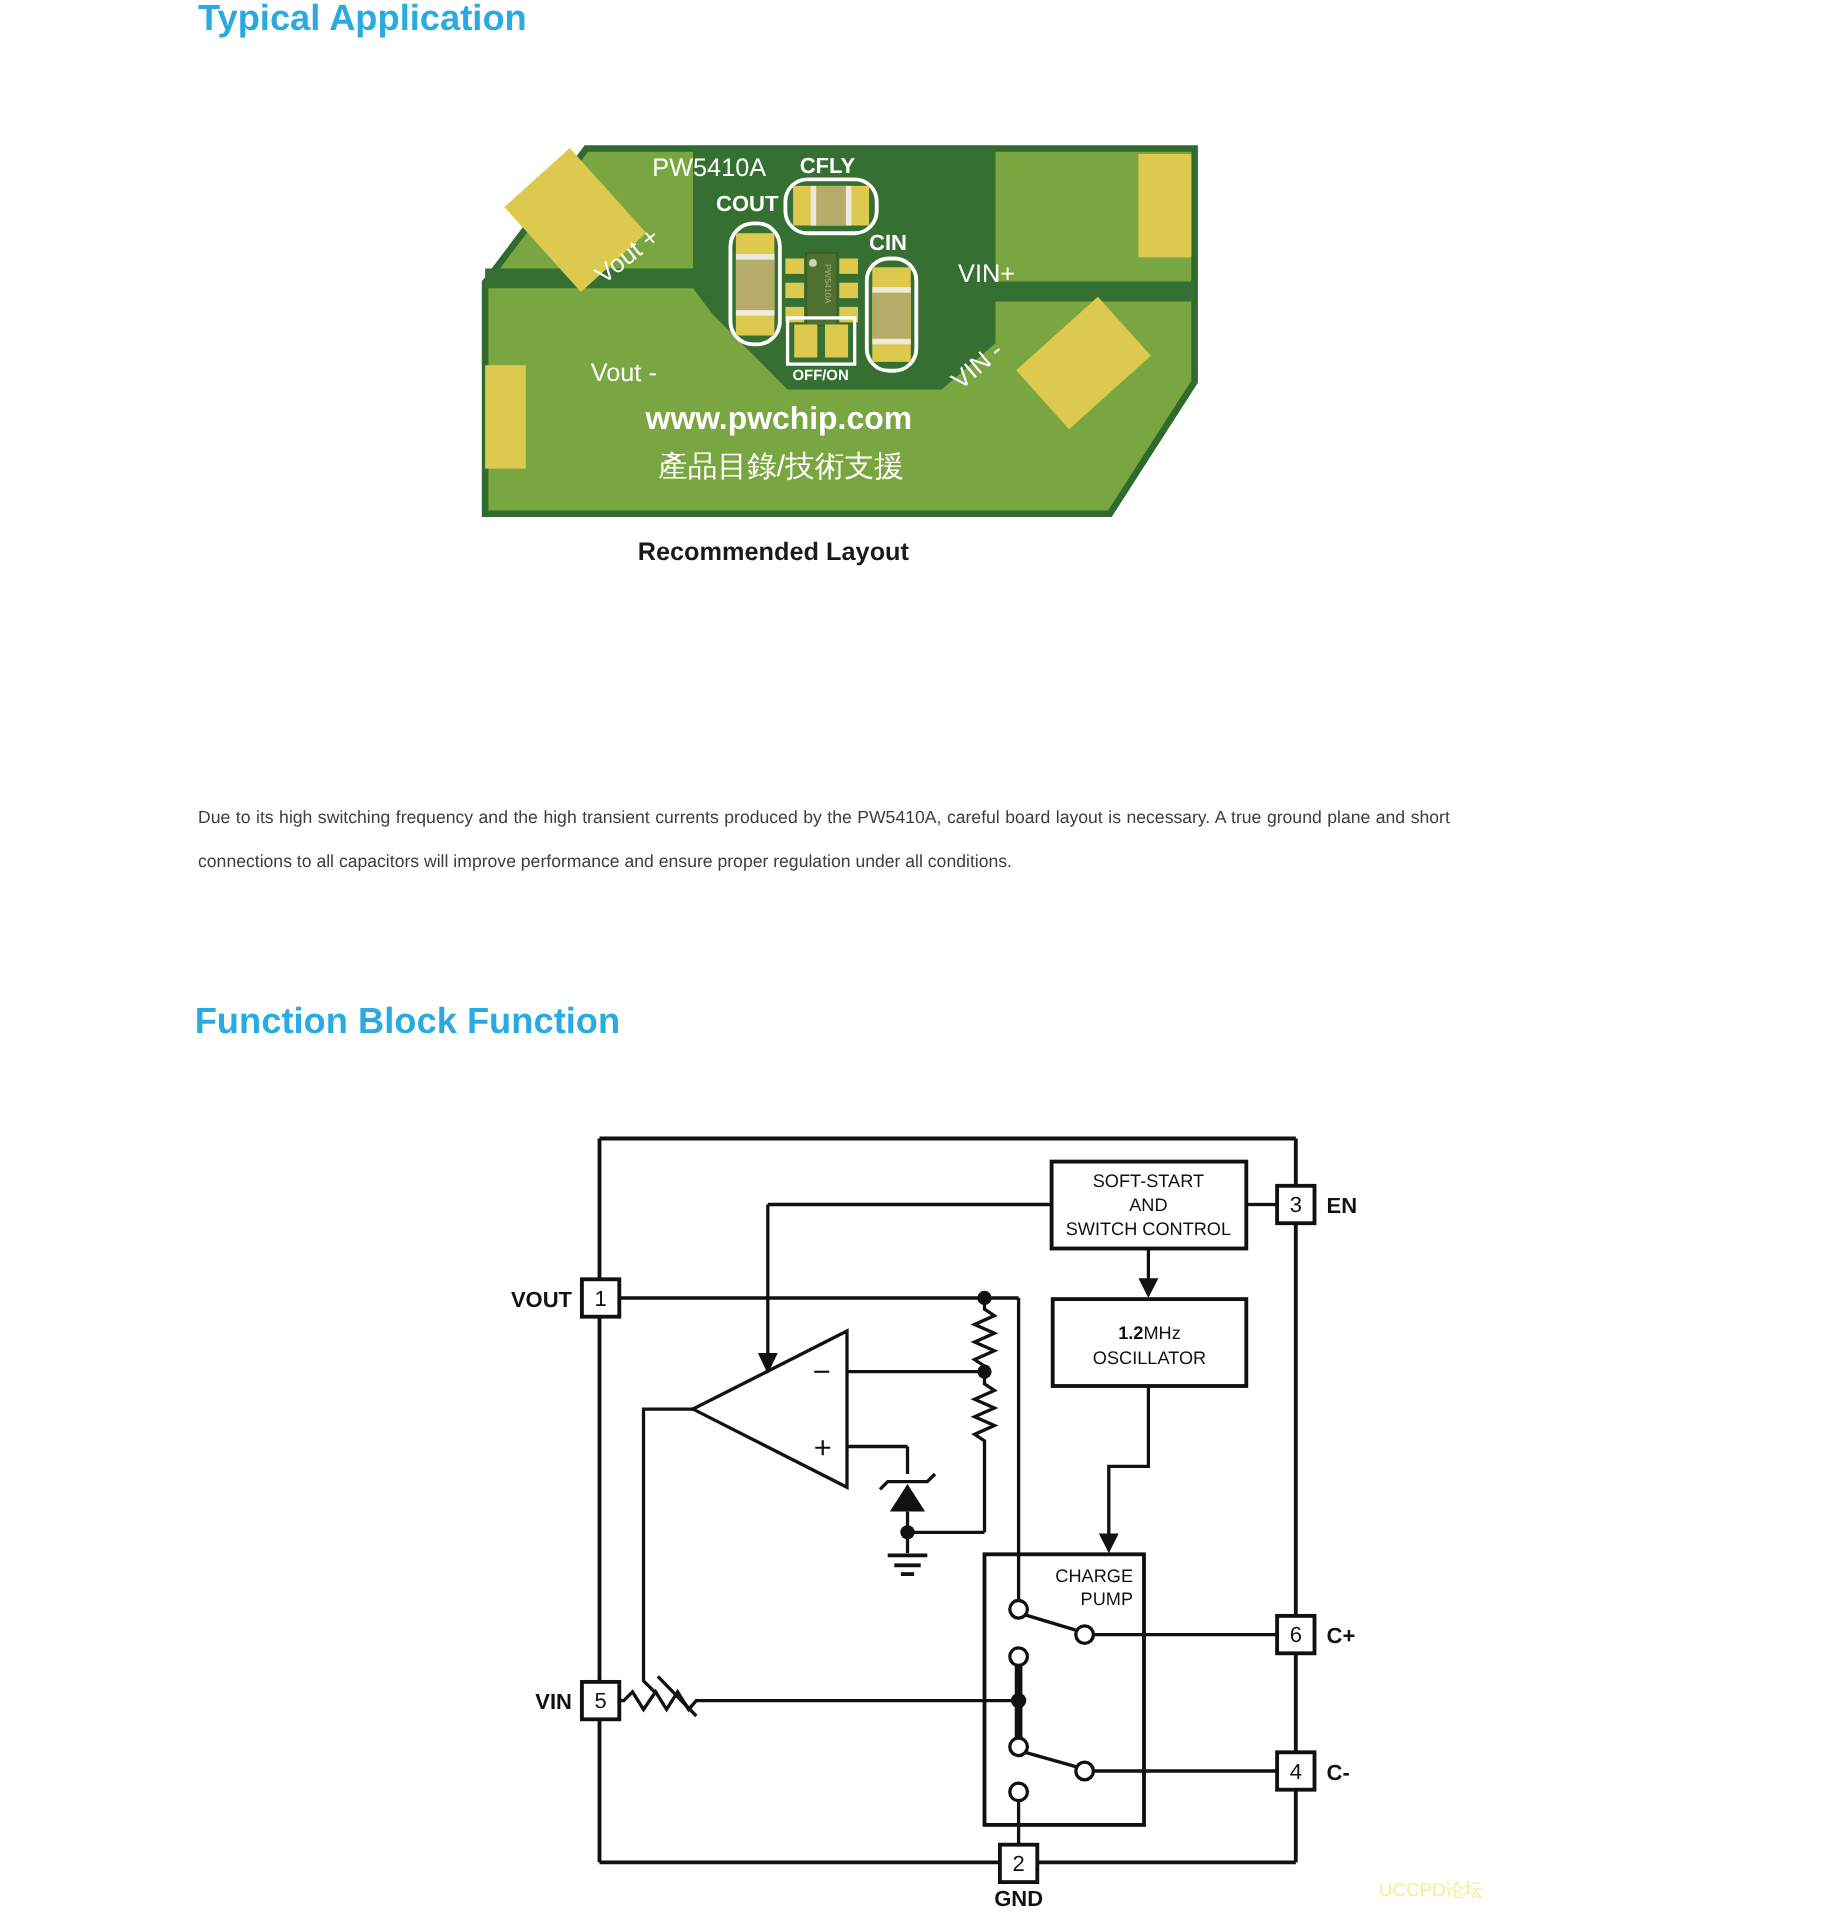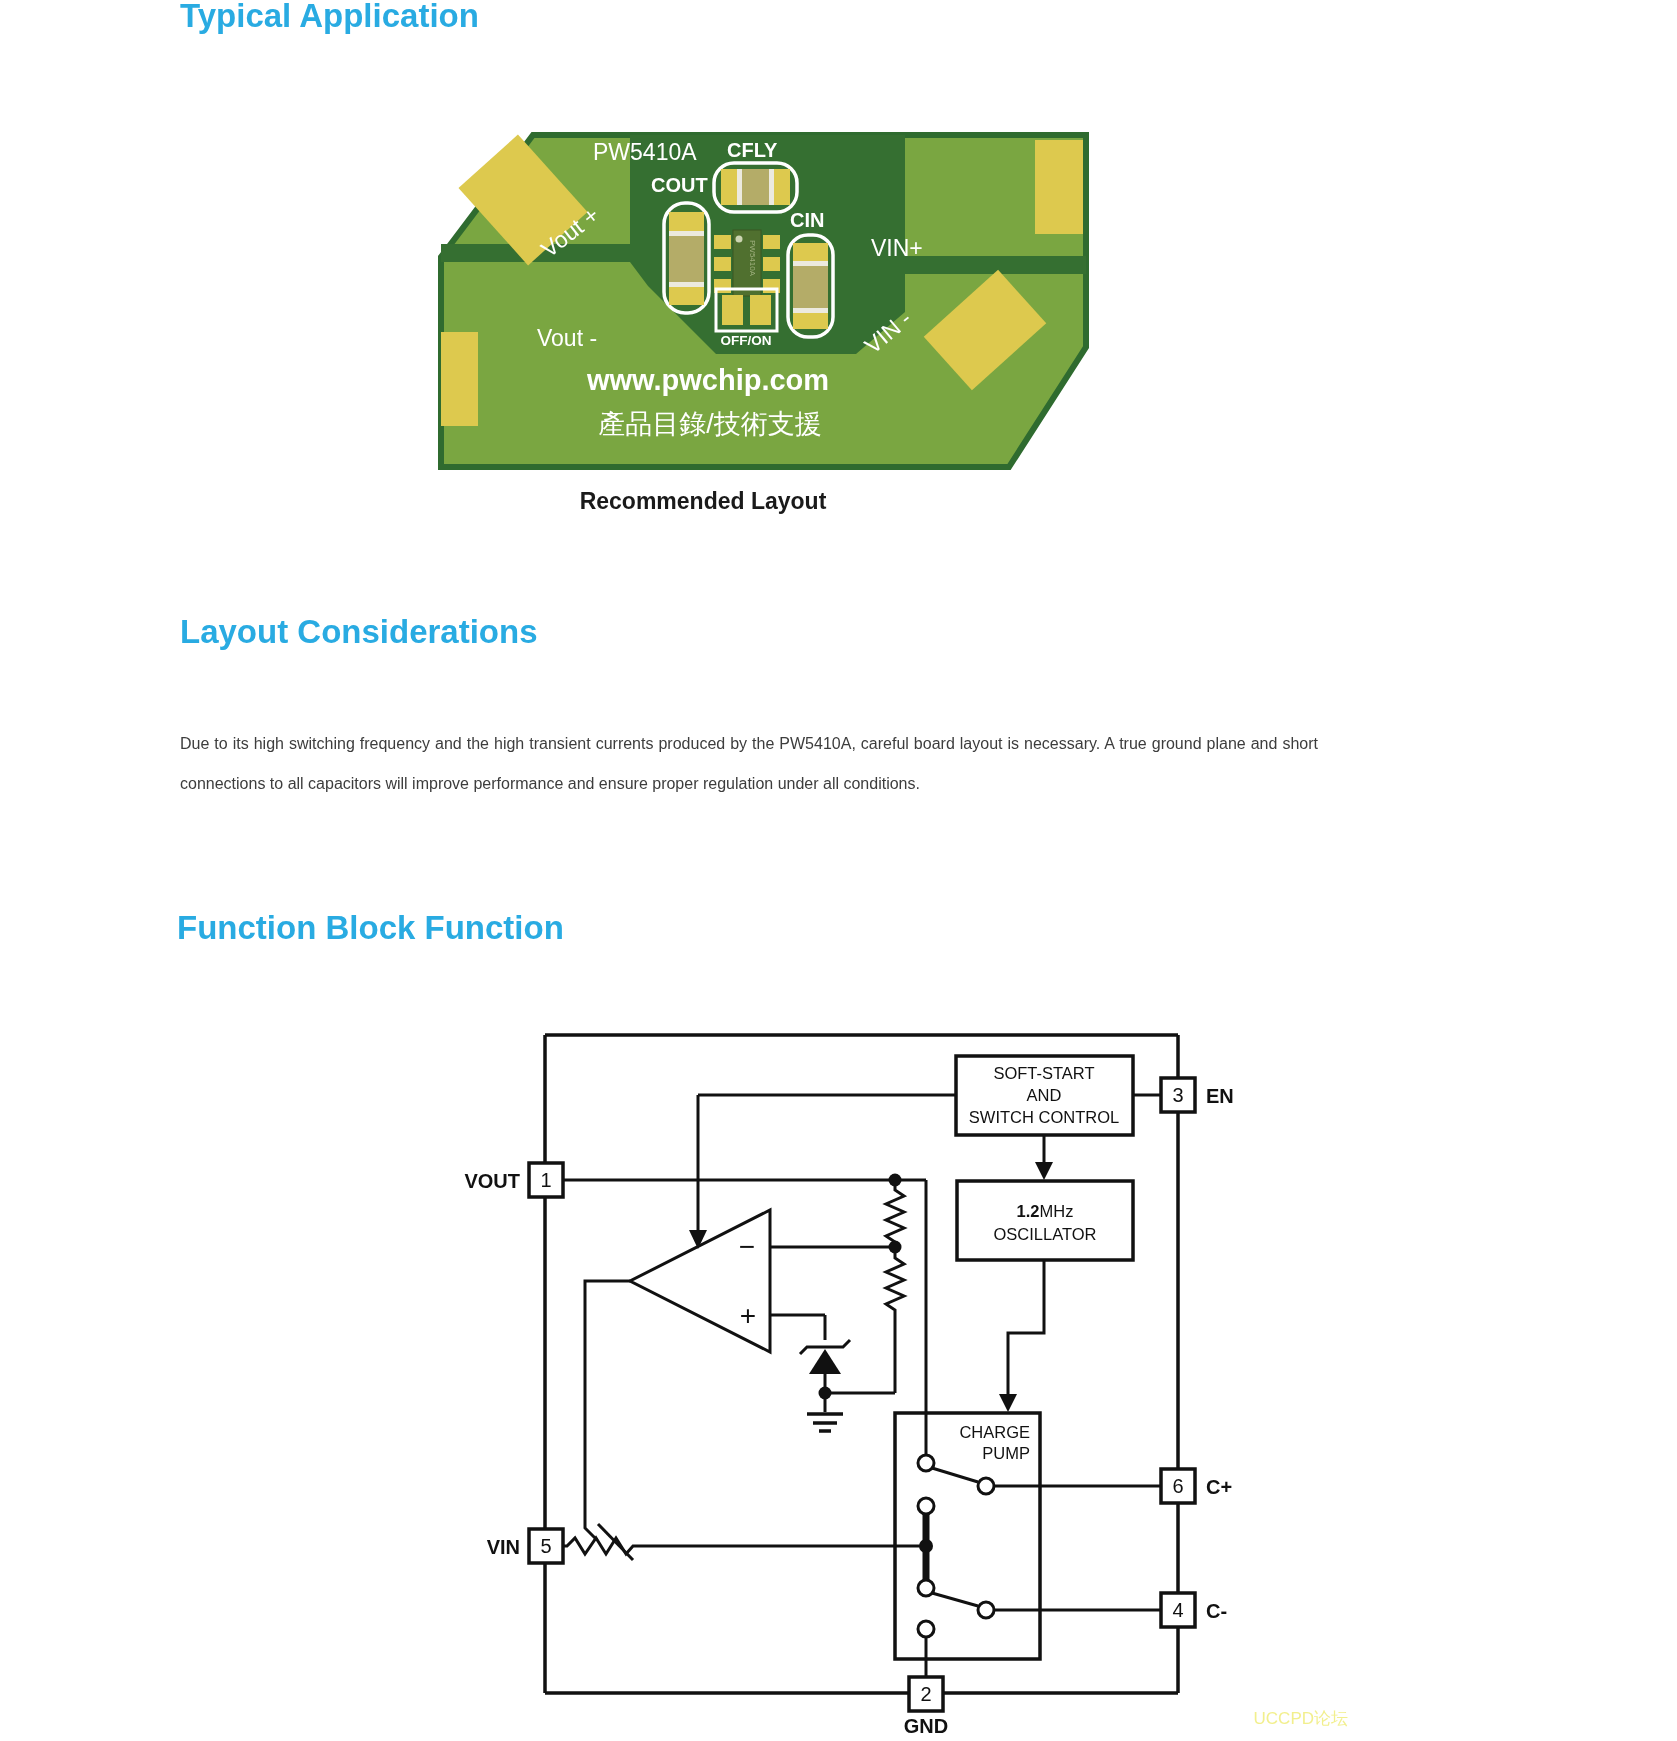--- a/index.html
+++ b/index.html
@@ -93,21 +93,20 @@
     <text x="871" y="256" class="sk" font-size="23">VIN+</text>
     <text x="537" y="346" class="sk" font-size="23">Vout -</text>
     <text x="888" y="340" class="sk" font-size="23" text-anchor="middle" transform="rotate(-40 888 332)">VIN -</text>
     <text x="746" y="345" class="skb" font-size="13.5" text-anchor="middle">OFF/ON</text>
     <text x="708" y="390" class="skb" font-size="29" text-anchor="middle">www.pwchip.com</text>
     <text x="710" y="433" class="sk" font-size="27" text-anchor="middle">產品目錄/技術支援</text>
   </svg>
 
   <div id="caption">Recommended Layout</div>
 
-  <div id="h2" class="heading">Layout Considerations</div>
 
   <p id="body-par">Due to its high switching frequency and the high transient currents produced by the PW5410A, careful board layout is necessary. A true ground plane and short connections to all capacitors will improve performance and ensure proper regulation under all conditions.</p>
 
   <div id="h3" class="heading">Function Block Function</div>
 
   <svg id="diagram-svg" width="830" height="721" viewBox="430 1020 830 721">
     <g stroke="#111" stroke-width="3" fill="none">
 
       <g stroke-width="3.5">
         <line x1="545" y1="1035" x2="1178" y2="1035"></line>

